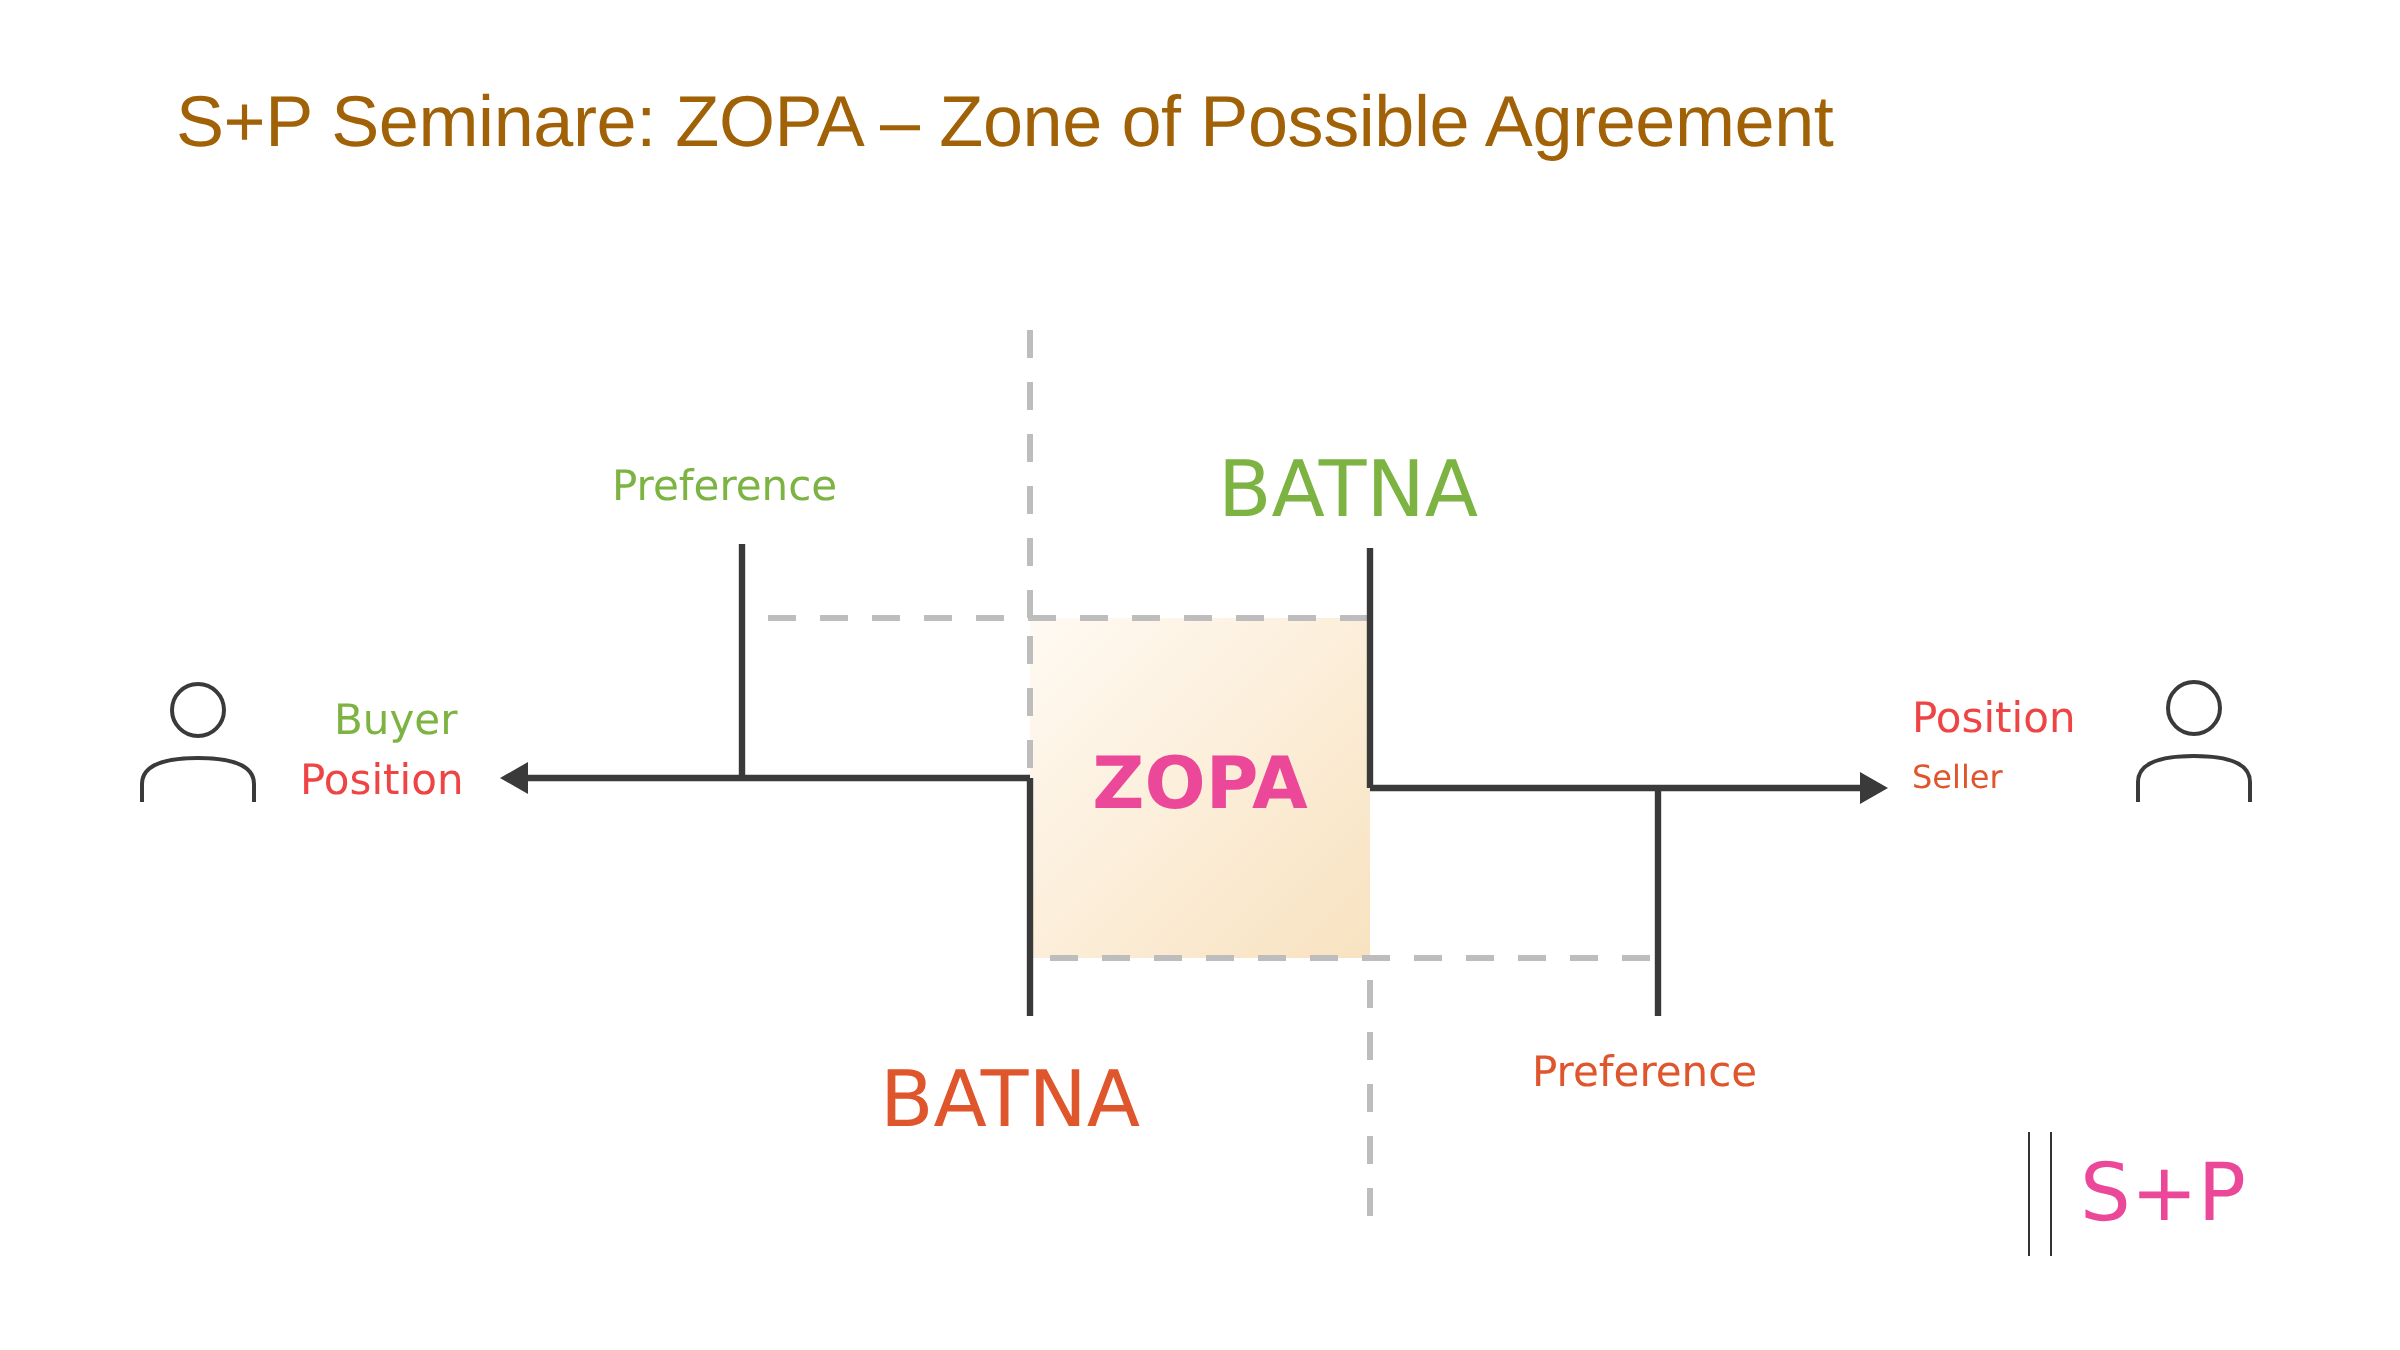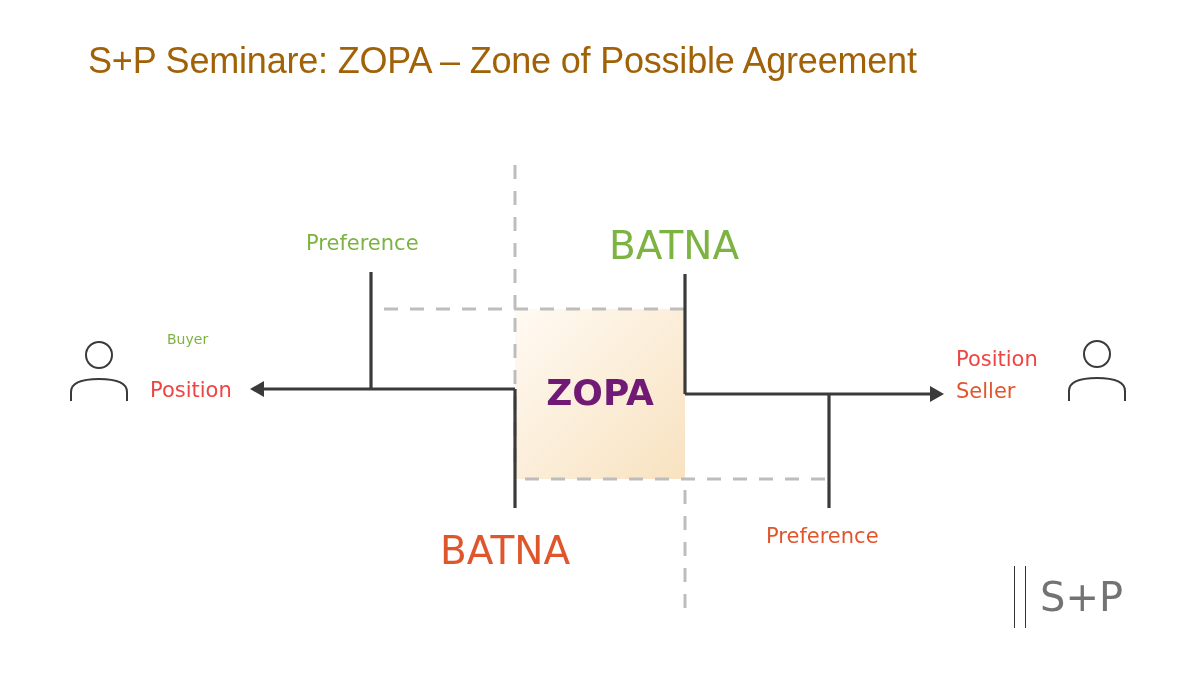--- a/index.html
+++ b/index.html
@@ -4,24 +4,24 @@
 <style>
   html, body { margin:0; padding:0; background:#ffffff; }
   body { width:1200px; height:675px; position:relative; overflow:hidden; font-family:"Liberation Sans", sans-serif; color:#222; }
   .title { position:absolute; left:52px; top:40px; font-size:36px; font-weight:normal; color:#a16207; white-space:nowrap; letter-spacing:-0.2px;margin-left:36px; }
   svg.diagram { position:absolute; left:0; top:0; }
   .lbl { position:absolute; white-space:nowrap; }
   .bold { font-family:"DejaVu Sans", sans-serif; font-weight:normal; }
   .green { color:#7cb342; }
   .orange { color:#e0562c; }
   .gray { color:#ef4444; font-family:"DejaVu Sans", sans-serif; }
-  .zopa-label { position:absolute; left:515px; top:372px; width:170px; text-align:center; font-family:"DejaVu Sans", sans-serif; font-weight:bold; font-size:36px; color:#701a75; }
+  .zopa-label { position:absolute; left:515px; top:372px; width:170px; text-align:center; font-family:"DejaVu Sans", sans-serif; font-weight:bold; font-size:36px; color:#ec4899; }
   .logo { position:absolute; left:1014px; top:566px; height:62px; display:flex; align-items:center; }
   .logo .bars { width:10px; height:62px; border-left:1.6px solid #333; border-right:1.6px solid #333; margin-right:14px; }
-  .logo .text { font-family:"DejaVu Sans", sans-serif; font-size:40px; color:#737373; }
+  .logo .text { font-family:"DejaVu Sans", sans-serif; font-size:40px; color:#ec4899; }
 </style>
 </head>
 <body>
 
 <div class="title">S+P Seminare: ZOPA – Zone of Possible Agreement</div>
 
 <svg class="diagram" width="1200" height="675" viewBox="0 0 1200 675">
   <defs>
     <linearGradient id="zopaGrad" x1="0" y1="0" x2="1" y2="1">
       <stop offset="0" stop-color="#fffaf3"></stop>
@@ -60,25 +60,25 @@
 
   <g stroke="#3a3a3a" stroke-width="2" fill="none">
     <circle cx="1097" cy="354" r="13"></circle>
     <path d="M1069,401 L1069,391 Q1069,378 1097,378 Q1125,378 1125,391 L1125,401"></path>
   </g>
 </svg>
 
 <div class="zopa-label">ZOPA</div>
 
 <div class="lbl bold green" style="left:306px; top:231px; font-size:21px;">Preference</div>
-<div class="lbl bold green" style="left:167px; top:331px; font-size:14px;">Buyer</div>
+<div class="lbl bold green" style="left:167px; top:348px; font-size:21px;">Buyer</div>
 <div class="lbl gray" style="left:150px; top:378px; font-size:21px;">Position</div>
 <div class="lbl bold orange" style="left:440px; top:528px; font-size:39px;">BATNA</div>
 
 <div class="lbl bold green" style="left:609px; top:223px; font-size:39px;">BATNA</div>
 <div class="lbl gray" style="left:956px; top:347px; font-size:21px;">Position</div>
-<div class="lbl bold orange" style="left:956px; top:379px; font-size:21px;">Seller</div>
+<div class="lbl bold orange" style="left:956px; top:379px; font-size:16px;">Seller</div>
 <div class="lbl bold orange" style="left:766px; top:524px; font-size:21px;">Preference</div>
 
 <div class="logo">
   <div class="bars"></div>
   <div class="text">S+P</div>
 </div>
 
 </body></html>

